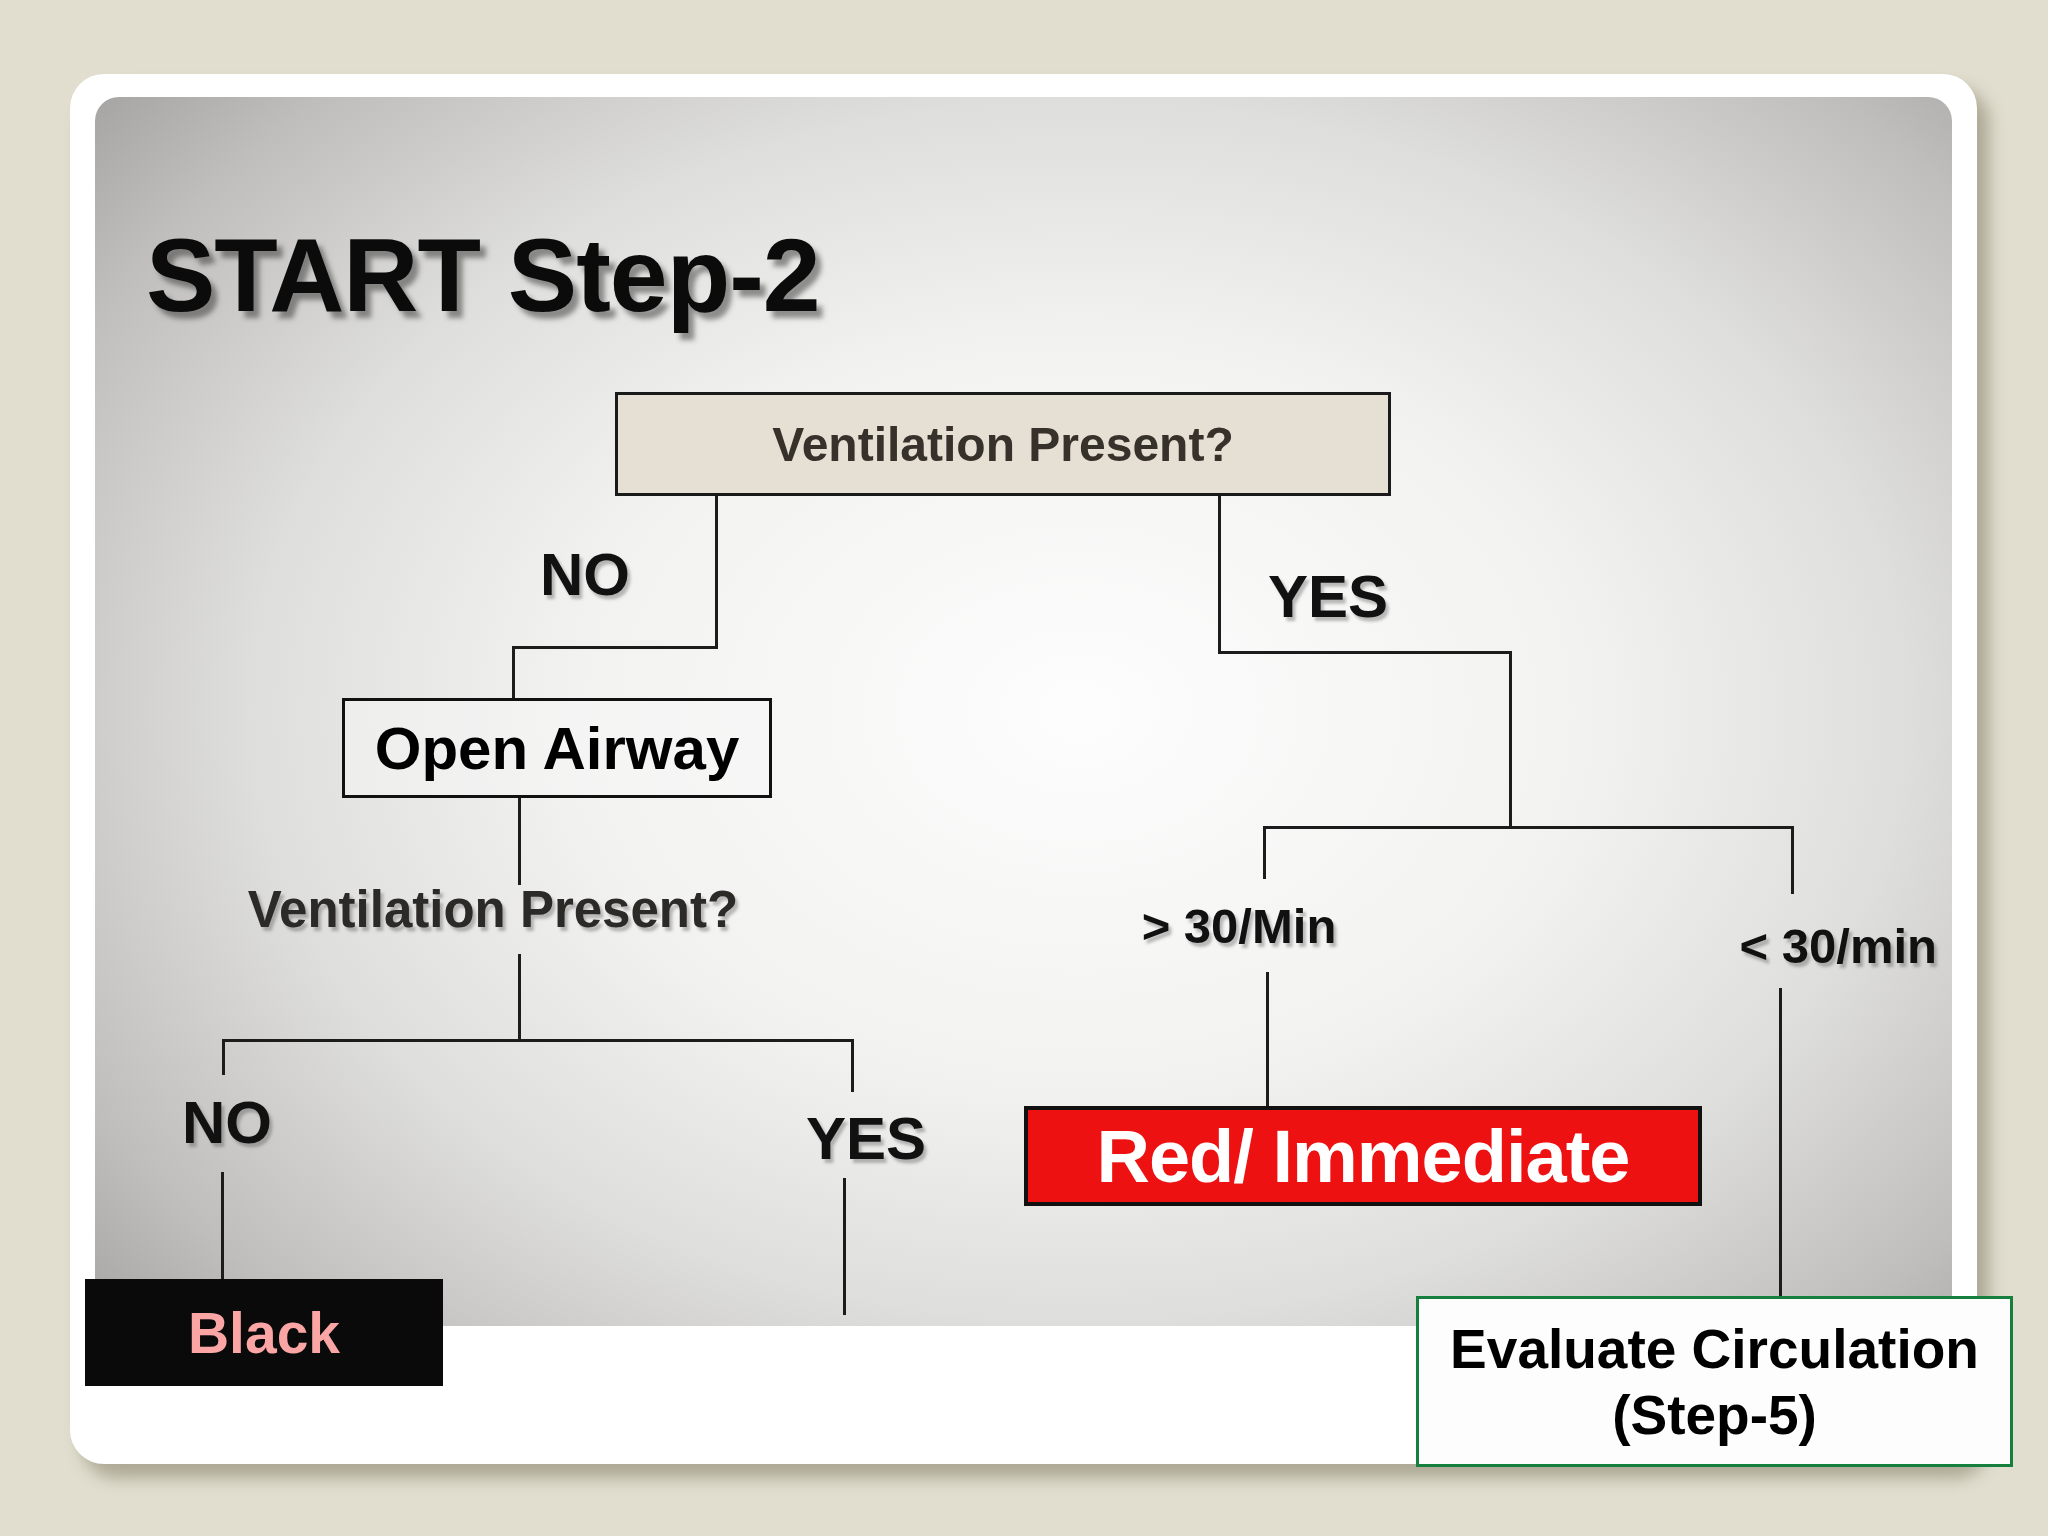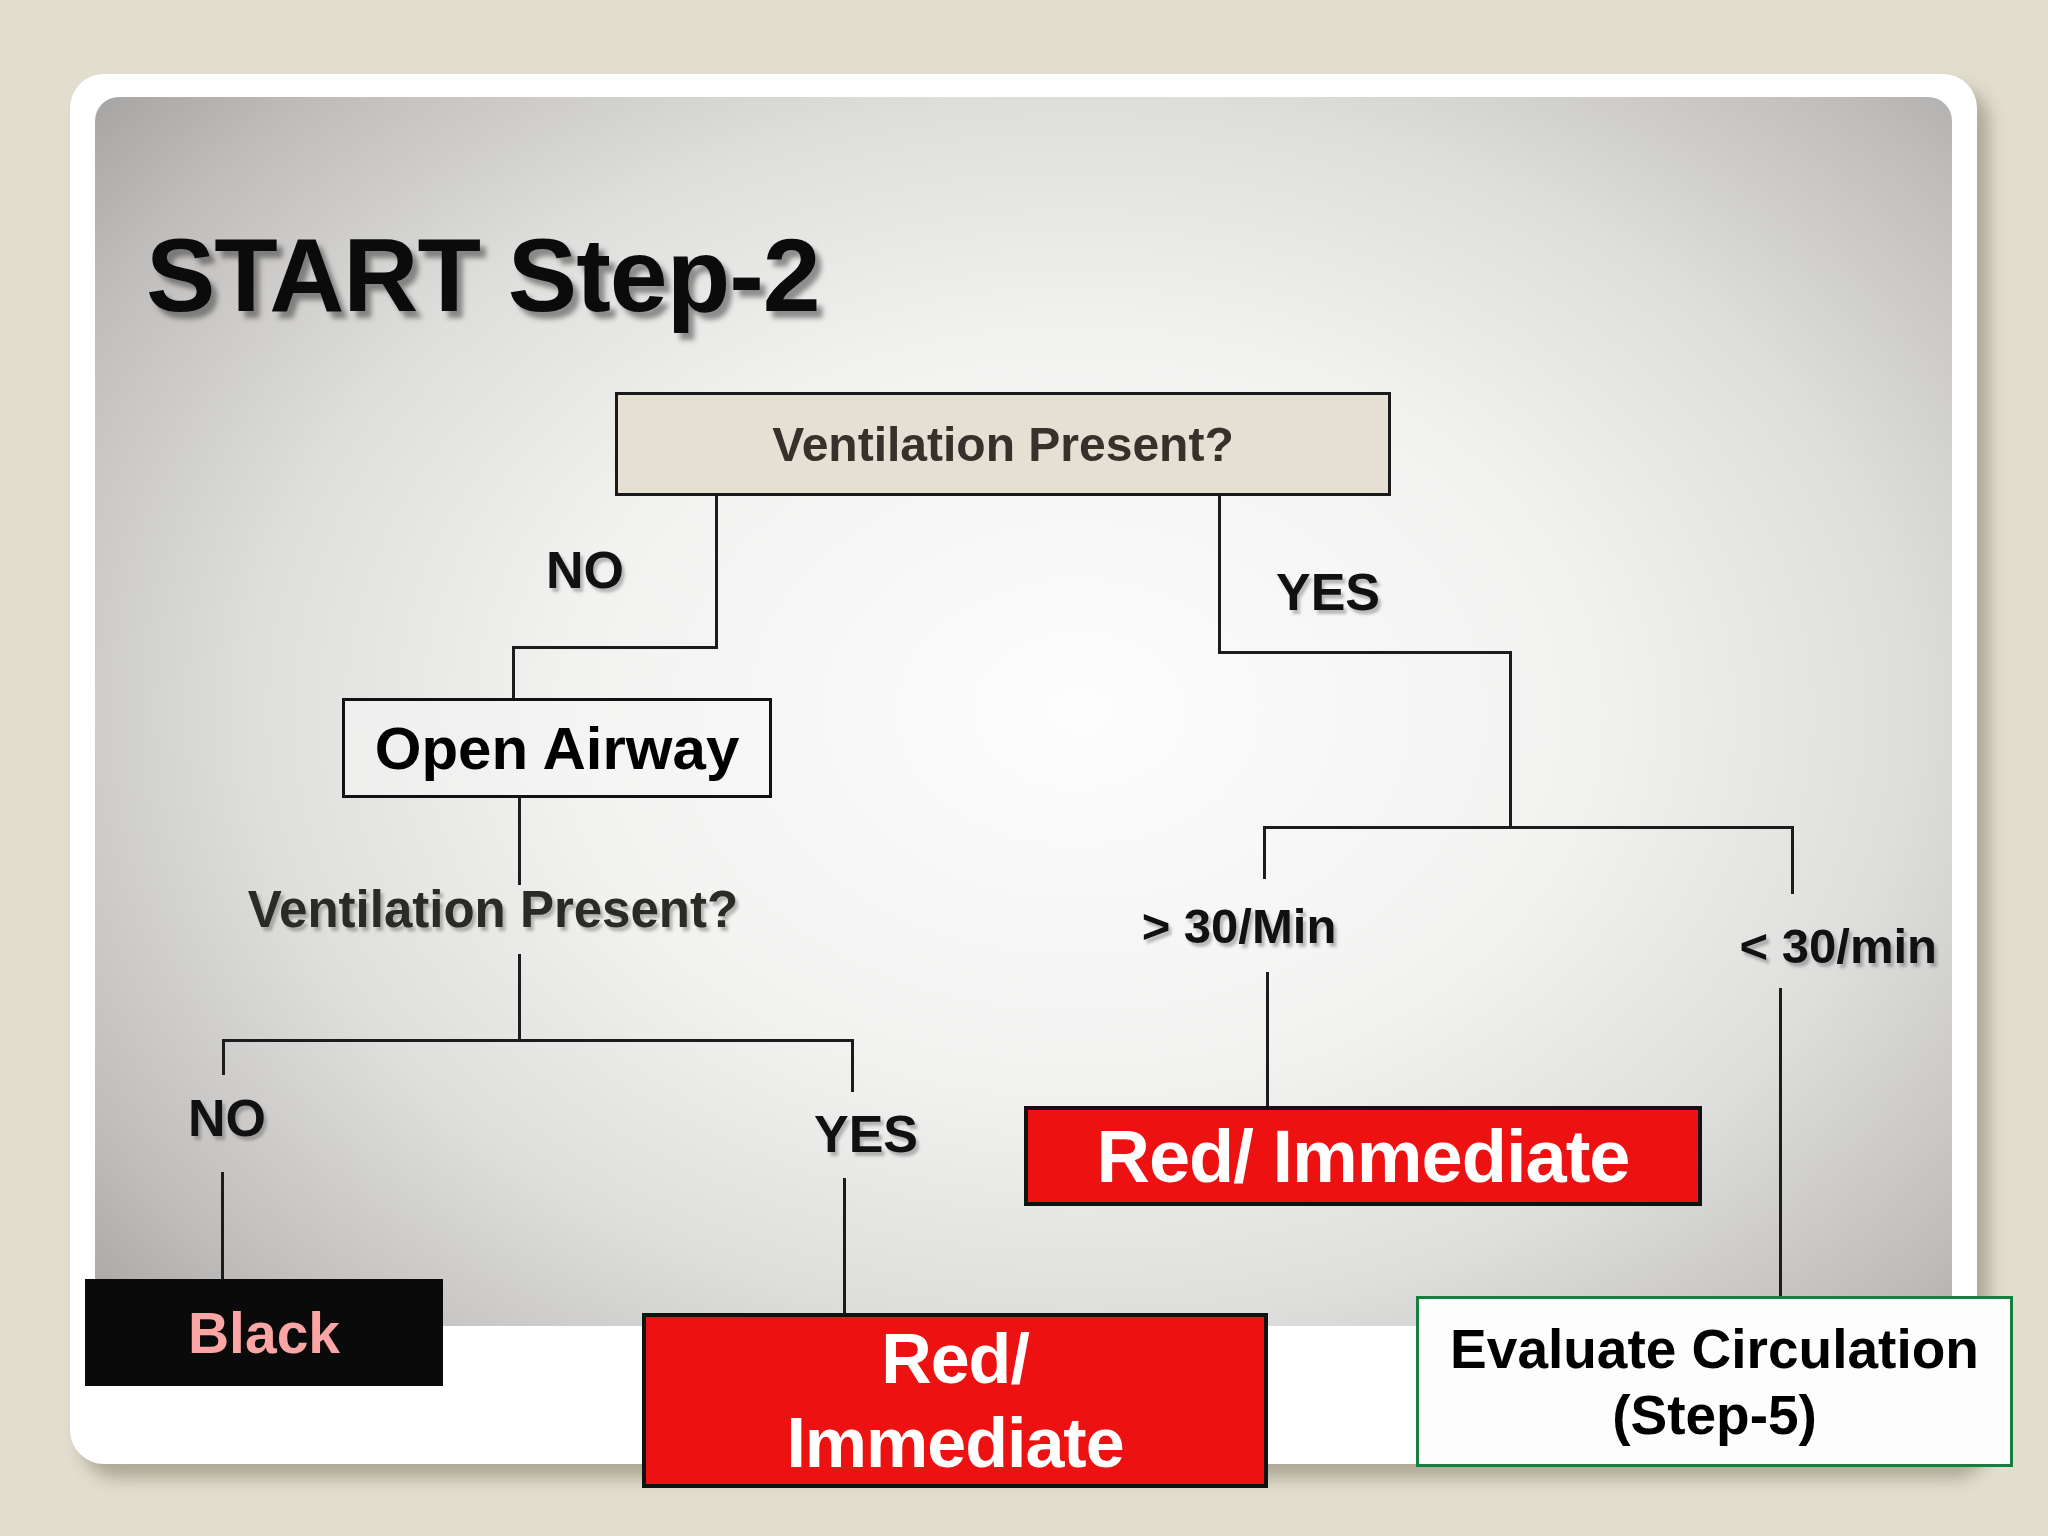--- a/index.html
+++ b/index.html
@@ -39,21 +39,21 @@
   }
   .beige{background:#e5e0d3;border:3px solid #1a1a1a;color:#36322b;font-size:48px;}
   .plain{background:rgba(246,246,245,0.55);border:3px solid #111;color:#000;font-size:60px;}
   .blackbox{background:#0a0a0a;color:#fca5a5;font-size:57px;}
   .redbox{background:#ee1111;border:4px solid #111;color:#fff;align-items:center;}
   .whitebox{background:#fdfdfd;border:3px solid #15803d;color:#000;font-size:55px;line-height:1.3;white-space:normal;}
   .edge-label{
     position:absolute;font-weight:bold;color:#111;text-align:center;white-space:nowrap;
     text-shadow:3px 4px 3px rgba(70,70,70,0.35);
   }
-  .lbl-small{font-size:52px;}
+  .lbl-small{font-size:60px;}
   .lbl-mid{font-size:49px;}
   .lbl-quest{font-size:51px;color:#2c2a27;}
   .stack{line-height:1.2;white-space:normal;}
 </style>
 </head>
 <body>
 
 <div class="page">
 
   <div class="card"></div>
@@ -99,23 +99,19 @@
   </div>
 
   <div class="node blackbox" style="left:85px;top:1279px;width:358px;height:107px;">
     <span>Black</span>
   </div>
 
   <div class="node redbox" style="left:1024px;top:1106px;width:678px;height:100px;font-size:74px;letter-spacing:-1px;">
     <span>Red/ Immediate</span>
   </div>
 
-  <div class="node redbox stack" style="left:642px;top:1313px;width:626px;height:175px;font-size:70px;letter-spacing:-1px;flex-direction:column;">
-    <div>Red/</div>
-    <div>Immediate</div>
-  </div>
 
   <div class="node whitebox stack" style="left:1416px;top:1296px;width:597px;height:171px;flex-direction:column;">
     <div>Evaluate Circulation</div>
     <div>(Step-5)</div>
   </div>
 
 </div>
 
 </body></html>

